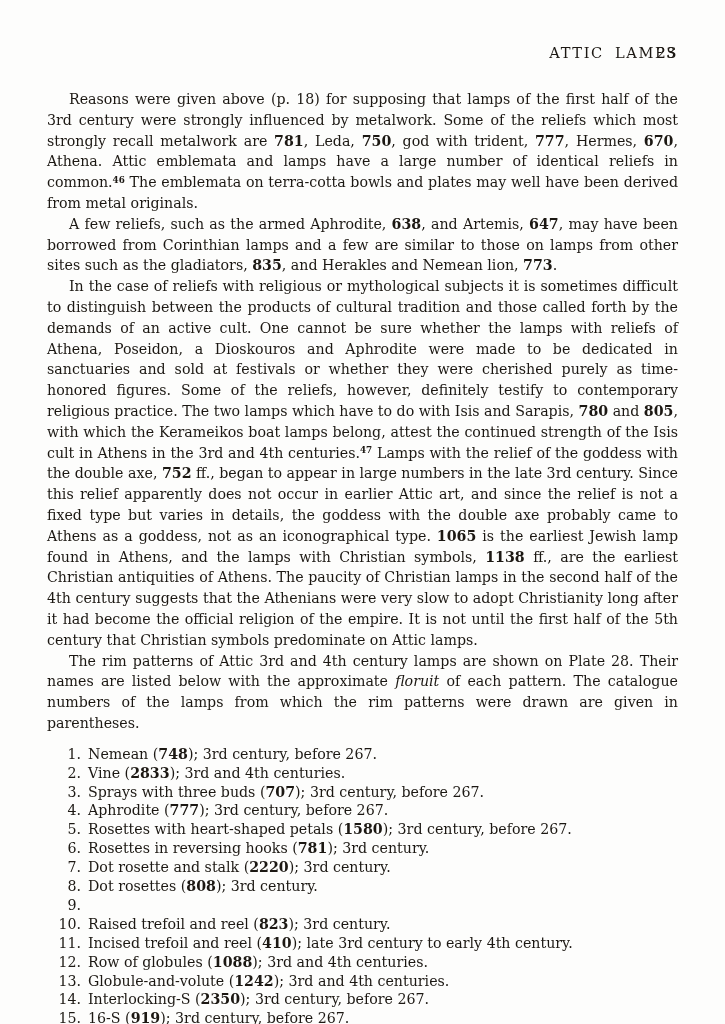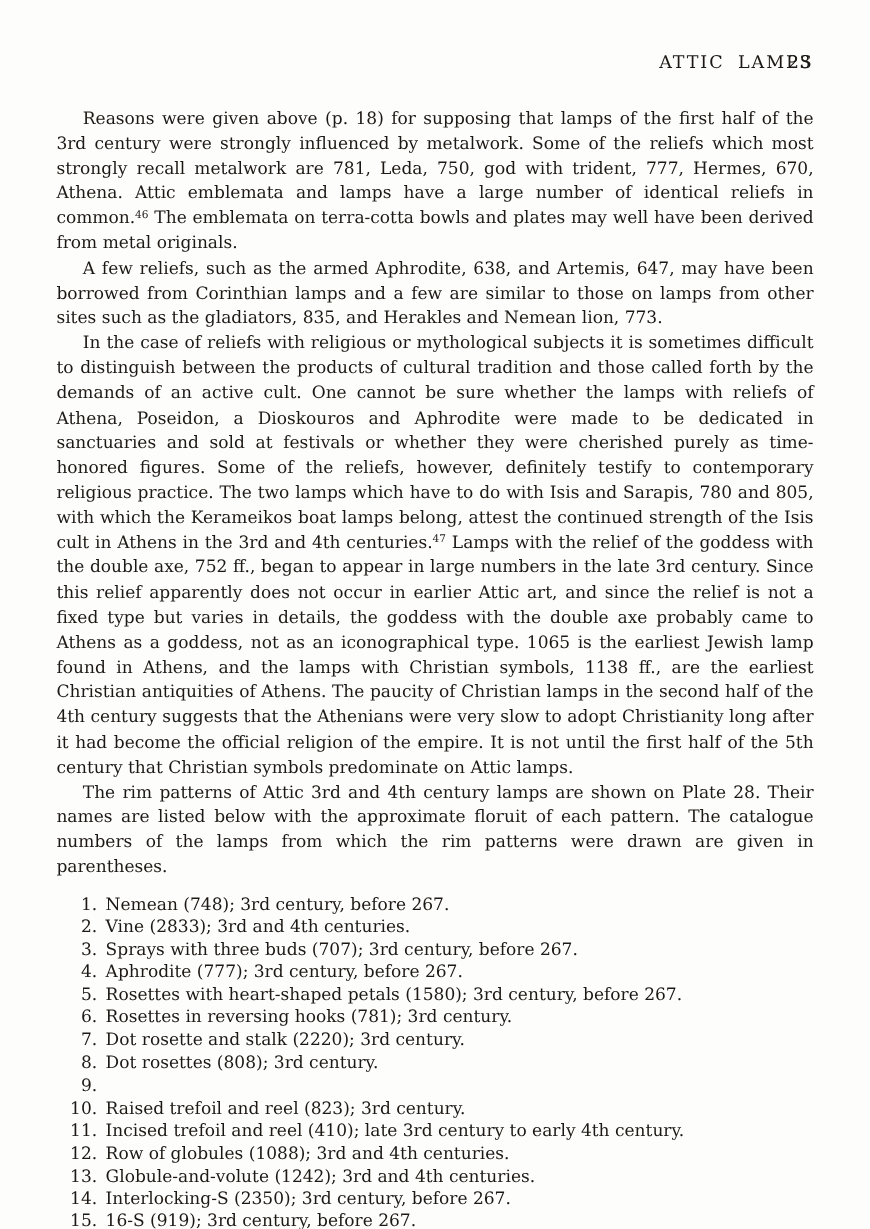--- a/index.html
+++ b/index.html
@@ -36,22 +36,22 @@
   }
   .body-text {
     font-size: 14.2px;
     line-height: 20.8px;
   }
   .para {
     margin: 0;
     text-indent: 22px;
     text-align: justify;
   }
-  .b { font-weight: 400; margin-top: 24px; }
-  .i { }
+  .b { font-weight: 700; margin-top: 24px; }
+  .i { font-style: italic; }
   sup {
     font-size: 62%;
     line-height: 0;
     vertical-align: baseline;
     position: relative;
     top: -0.5em;
   }
   .pattern-list {
     margin: 11px 0 0 9px;
   }

